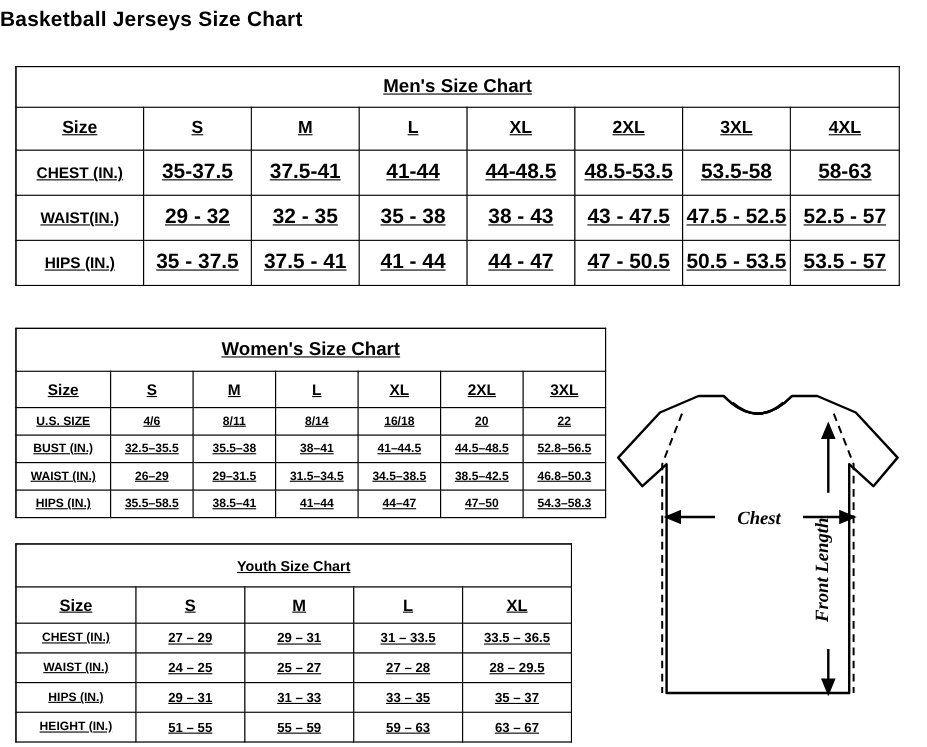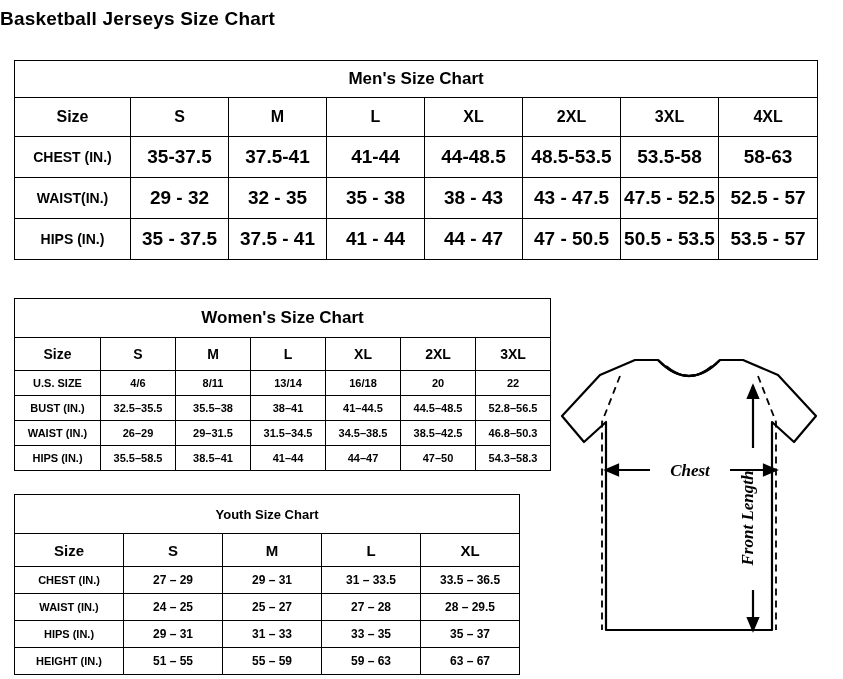--- a/index.html
+++ b/index.html
@@ -22,20 +22,21 @@
     width: 843px;
     font-size: 19px;
     font-weight: bold;
     letter-spacing: 0.2px;
   }
 
   table.size-table {
     border-collapse: collapse;
     table-layout: fixed;
     background: #000000;
+    text-decoration: underline;
   }
   table.size-table th,
   table.size-table td {
     border: 1px solid #000000;
     text-align: center;
     vertical-align: middle;
     font-weight: bold;
     background: #ffffff;
     padding: 0;
   }
@@ -219,21 +220,21 @@
       <th>XL</th>
       <th>2XL</th>
       <th>3XL</th>
     </tr>
   </thead>
   <tbody>
     <tr>
       <td class="rowlabel">U.S. SIZE</td>
       <td>4/6</td>
       <td>8/11</td>
-      <td>13/14</td>
+      <td>8/14</td>
       <td>16/18</td>
       <td>20</td>
       <td>22</td>
     </tr>
     <tr>
       <td class="rowlabel">BUST  (IN.)</td>
       <td>32.5–35.5</td>
       <td>35.5–38</td>
       <td>38–41</td>
       <td>41–44.5</td>

